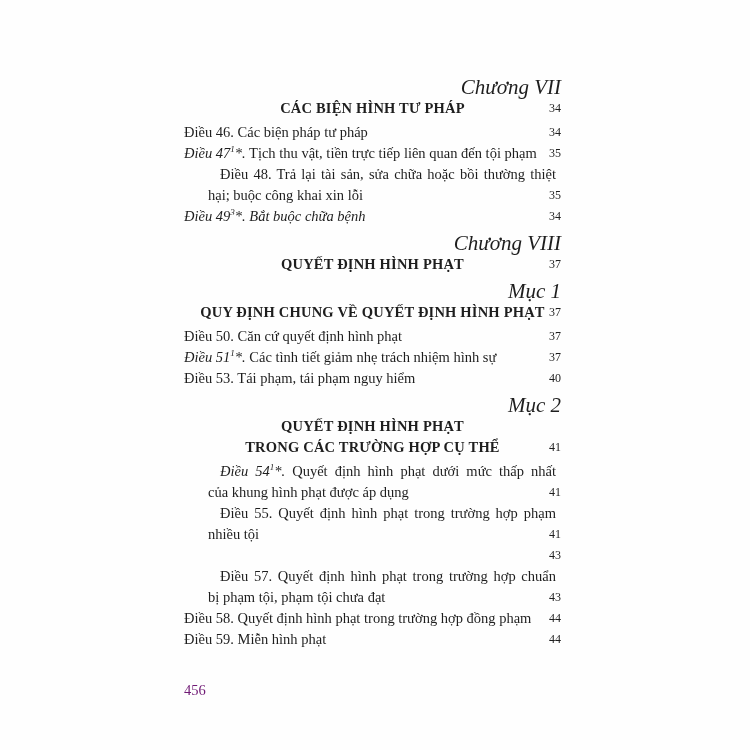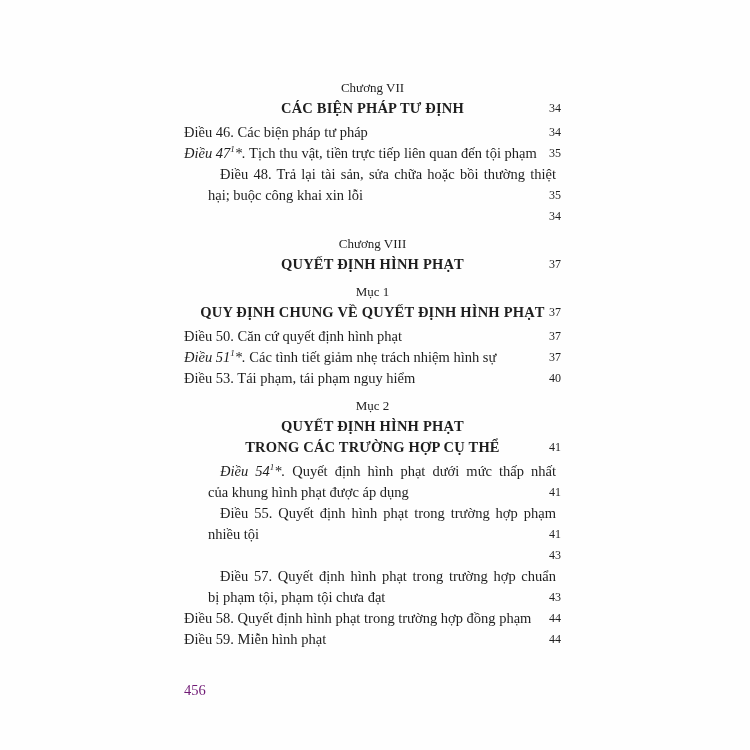--- a/index.html
+++ b/index.html
@@ -22,22 +22,23 @@
   }
   .row{
     position:relative;
     min-height:21px;
     line-height:21px;
     font-size:14.5px;
   }
   
   .row.chapter{
     margin-top:6px;
-    text-align:center;
-    font-size:13px;
+    text-align:right;
+    font-style:italic;
+    font-size:21px;
   }
   .row.chapter:first-child{ margin-top:0; }
   
   .row.heading{
     text-align:center;
     font-weight:bold;
     font-size:14.5px;
     letter-spacing:0.2px;
   }
   .row.heading .txt{ display:inline-block; max-width:100%; }
@@ -81,37 +82,38 @@
     line-height:21px;
     color:#701a75;
   }
 </style>
 </head>
 <body>
 
 <div class="page">
   <div class="toc" id="toc">
       <div class="row chapter"><span class="txt">Chương VII</span></div>
-      <div class="row heading"><span class="txt">CÁC BIỆN PHÁP TƯ ĐỊNH</span><span class="num">34</span></div>
+      <div class="row heading"><span class="txt">CÁC BIỆN HÌNH TƯ PHÁP</span><span class="num">34</span></div>
       <div class="row entry">
         <span class="txt">Điều 46. Các biện pháp tư pháp</span>
         <span class="num">34</span>
       </div>
       <div class="row entry">
         <span class="txt"><i class="pfx">Điều 47<sup>1</sup>*.</i> Tịch thu vật, tiền trực tiếp liên quan đến tội phạm</span>
         <span class="num">35</span>
       </div>
       <div class="row entry justify">
         <span class="txt">Điều 48. Trả lại tài sản, sửa chữa hoặc bồi thường thiệt</span>
       </div>
       <div class="row entry indent">
         <span class="txt">hại; buộc công khai xin lỗi</span>
         <span class="num">35</span>
       </div>
       <div class="row entry italic">
+        <span class="txt"><i class="pfx">Điều 49<sup>3</sup>*.</i> Bắt buộc chữa bệnh</span>
         <span class="num">34</span>
       </div>
       <div class="row chapter"><span class="txt">Chương VIII</span></div>
       <div class="row heading"><span class="txt">QUYẾT ĐỊNH HÌNH PHẠT</span><span class="num">37</span></div>
       <div class="row chapter"><span class="txt">Mục 1</span></div>
       <div class="row heading"><span class="txt">QUY ĐỊNH CHUNG VỀ QUYẾT ĐỊNH HÌNH PHẠT</span><span class="num">37</span></div>
       <div class="row entry">
         <span class="txt">Điều 50. Căn cứ quyết định hình phạt</span>
         <span class="num">37</span>
       </div>

